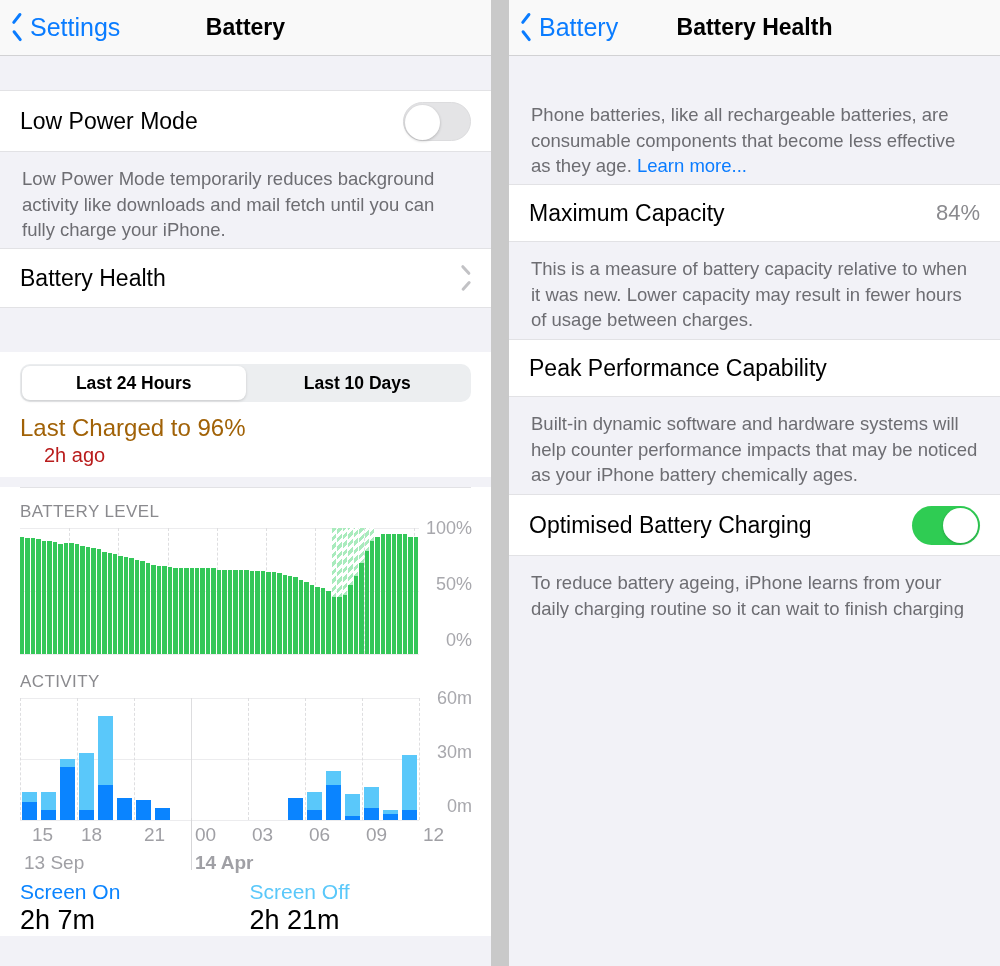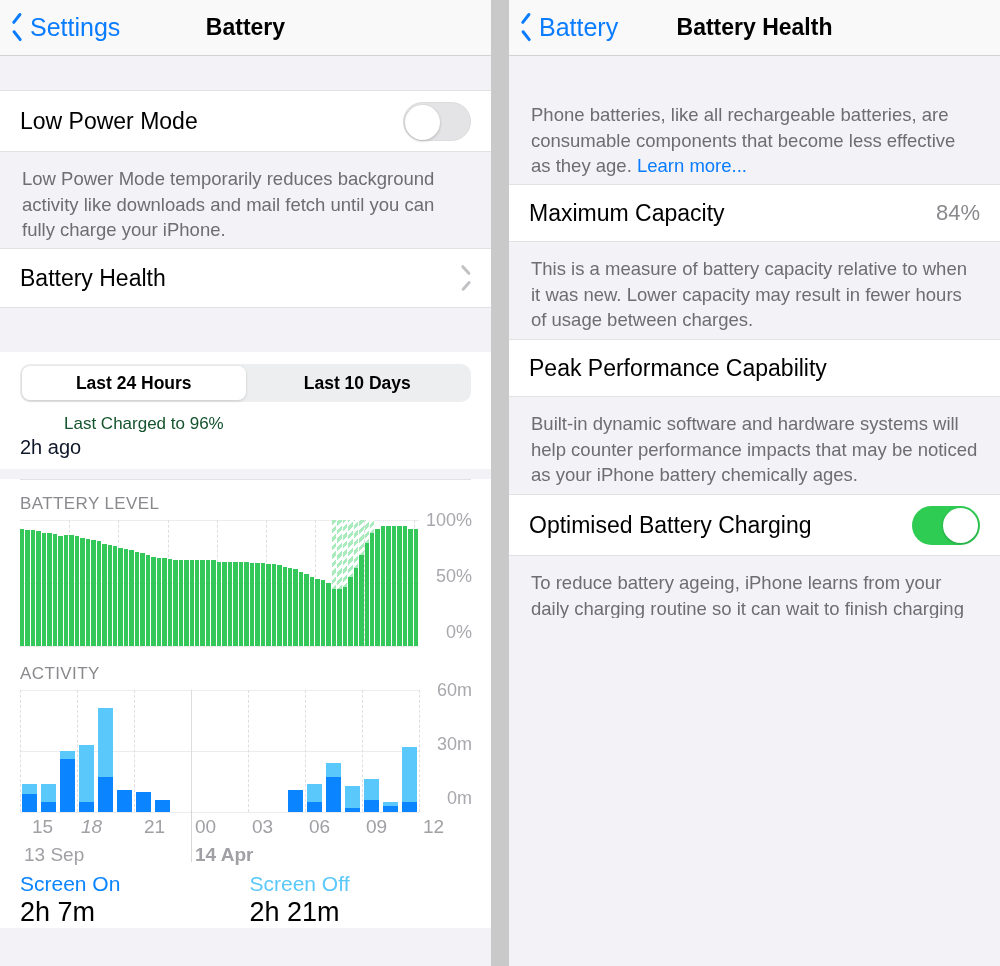--- a/index.html
+++ b/index.html
@@ -80,22 +80,22 @@
     display: flex; background: #eceef0; border-radius: 10px; padding: 2px; height: 38px;
   }
   .seg-item {
     flex: 1; display: flex; align-items: center; justify-content: center;
     font-size: 17.5px; font-weight: bold; color: #000; border-radius: 8px; cursor: pointer;
   }
   .seg-item.active { background: #fff; box-shadow: 0 1px 3px rgba(0,0,0,.16); text-align: center; }
 
   
   .charge-block { background: #fff; padding: 12px 20px 10px 20px; }
-  .charge-title { font-size: 17px; color: #14532d; margin-left: 44px; }
-  .charge-sub { font-size: 20px; color: #0f172a; margin-top: 2px; }
+  .charge-title { font-size: 24px; color: #a16207; }
+  .charge-sub { font-size: 20px; color: #b91c1c; margin-top: 2px; margin-left: 24px; }
   .divider { height: 1px; background: #e2e2e5; margin: 10px 20px 0 20px; }
 
   
   .chart-section { background: #fff; padding: 10px 0 0 0; }
   .chart-head {
     font-size: 17px; color: #8a8a8e; letter-spacing: .4px;
     padding: 4px 0 6px 20px;
   }
   .chart-area { position: relative; margin: 0 20px 0 20px; }
   .plot { position: relative; }
@@ -520,21 +520,21 @@
             </div>
           </div>
         <div class="ylabels" id="ylabs-activity">
             <div class="ylab" style="top: 0%;">60m</div>
             <div class="ylab" style="top: 50%;">30m</div>
             <div class="ylab" style="top: 100%;">0m</div>
           </div>
       </div>
       <div class="xaxis" id="xaxis">
           <div class="xtick" style="left: 4px; margin-left: 8px;">15</div>
-          <div class="xtick" style="left: 61px; font-style: italic;">18</div>
+          <div class="xtick" style="left: 61px;">18</div>
           <div class="xtick" style="left: 124px;">21</div>
           <div class="xtick" style="left: 175px;">00</div>
           <div class="xtick" style="left: 232px;">03</div>
           <div class="xtick" style="left: 289px;">06</div>
           <div class="xtick" style="left: 346px;">09</div>
           <div class="xtick" style="left: 403px;">12</div>
           <div class="daysep" style="left: 171px;"></div>
           <div class="xdate" style="left: 4px;">13 Sep</div>
           <div class="xdate" style="left: 175px; font-weight: bold;">14 Apr</div>
         </div>

